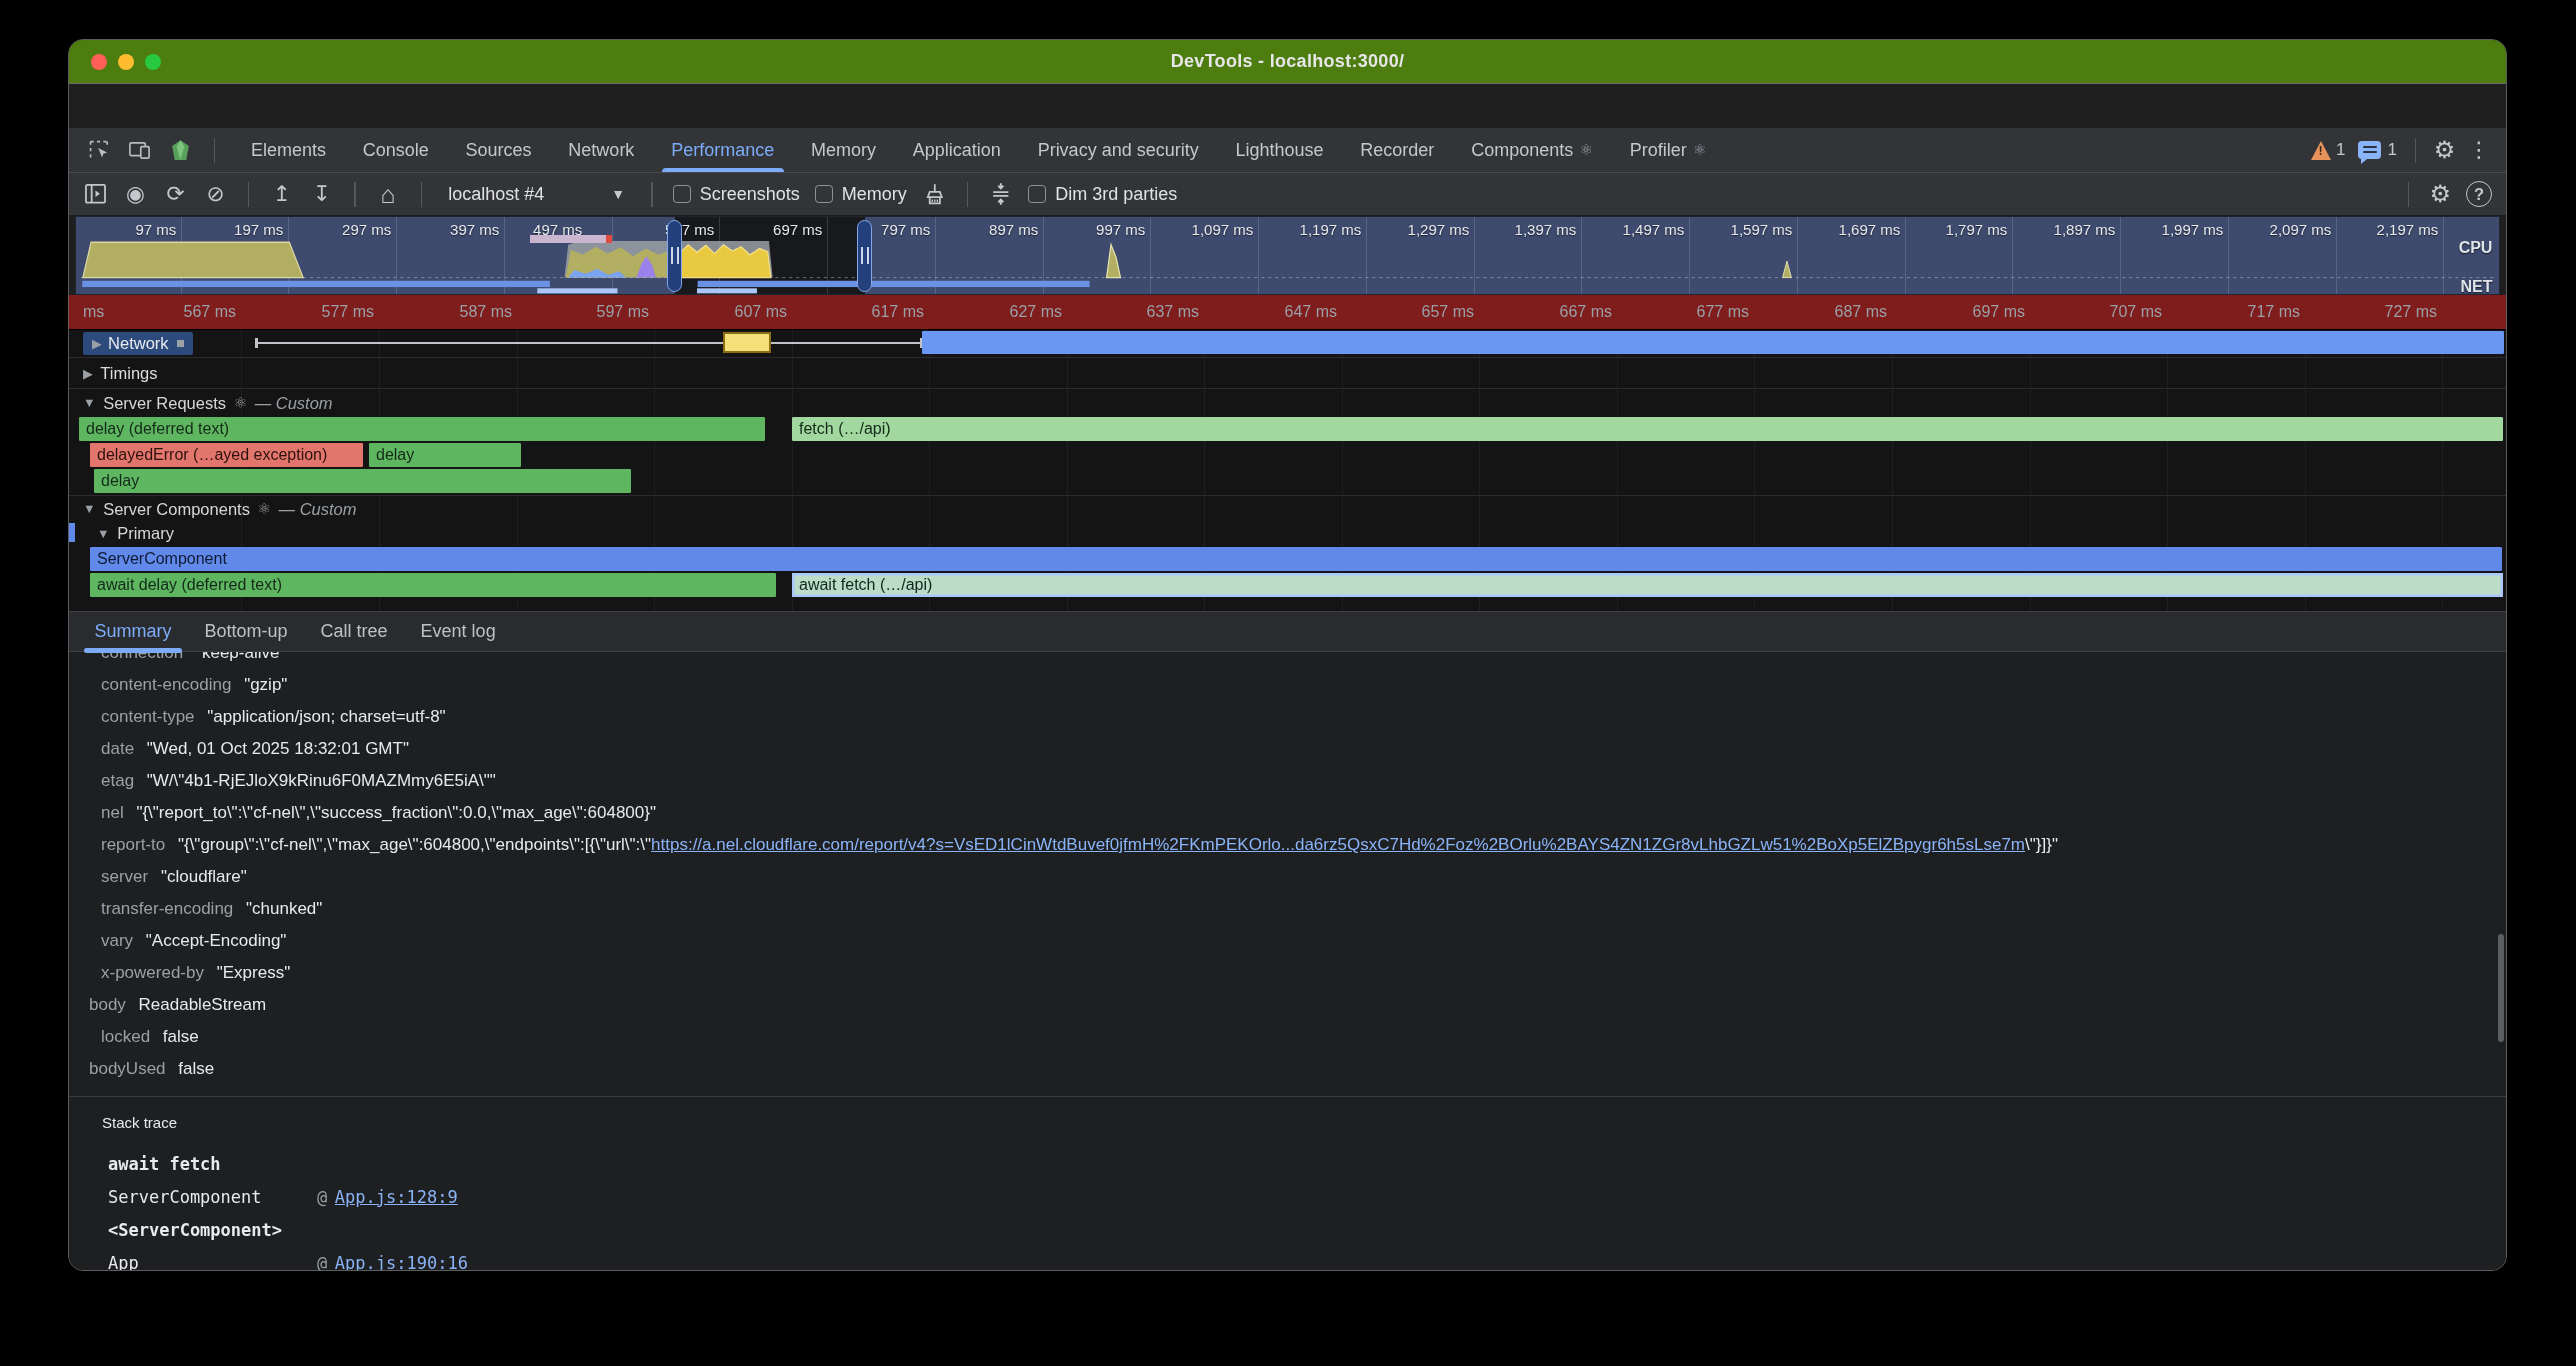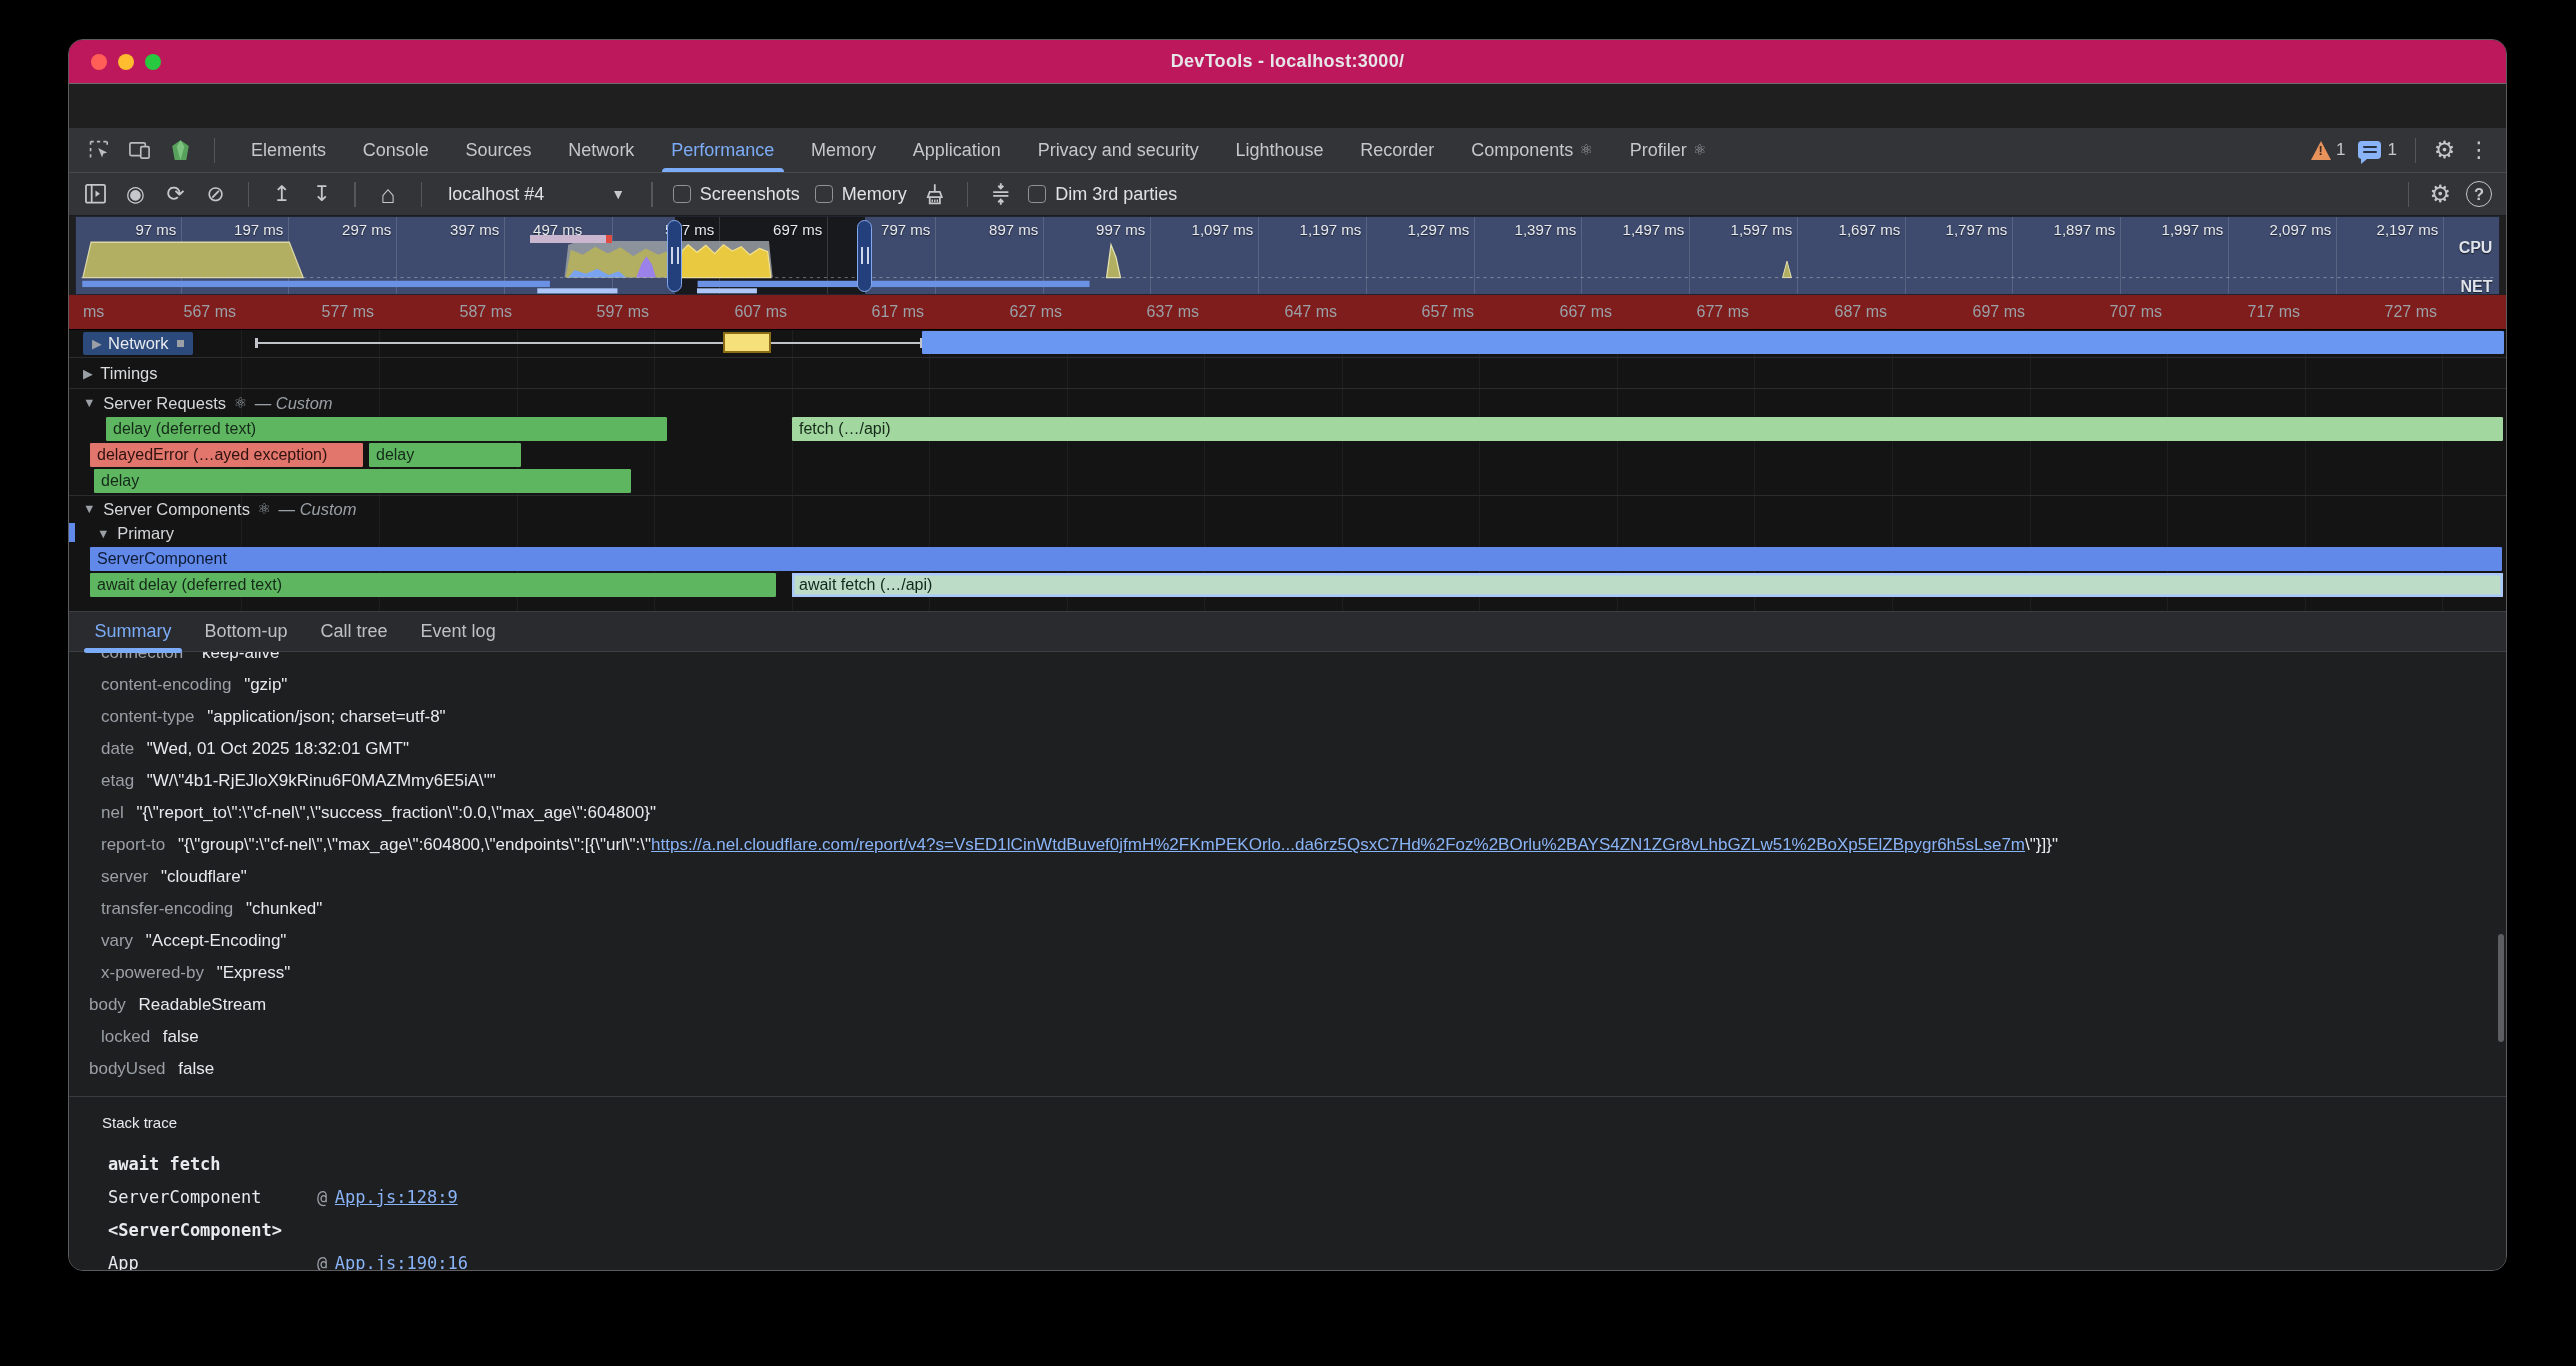--- a/index.html
+++ b/index.html
@@ -1,20 +1,20 @@
 <!DOCTYPE html>
 <html style="font-size:10px"><head>
 <meta charset="utf-8">
 <style>
   html,body{margin:0;padding:0;background:#000;width:2576px;height:1367px;overflow:hidden;
     font-family:"Liberation Sans",sans-serif;-webkit-font-smoothing:antialiased;}
   #window{position:absolute;left:68px;top:39px;width:2439px;height:1232px;background:#1f1f1f;
     border:0.6px solid #5c5c5e;border-radius:15px;overflow:hidden;box-sizing:border-box;}
   
-  #titlebar{height:43px;background:#be185d;border-bottom:1.3px solid #6d6d70;position:relative;
+  #titlebar{height:43px;background:#4d7c0f;border-bottom:1.3px solid #6d6d70;position:relative;
     display:flex;align-items:center;justify-content:center;text-align:center;}
   .lights{position:absolute;left:21.6px;top:14px;display:flex;gap:11.4px;}
   .light{width:16px;height:16px;border-radius:50%;}
   #title{color:#e6e6e8;font-size:18px;font-weight:bold;letter-spacing:0.3px;}
   
   #tabbar{height:44px;background:#333438;display:flex;align-items:center;border-bottom:0.6px solid #484a4e;margin-top:44px;}
   .tb-icons{display:flex;align-items:center;gap:16.5px;padding:0 12.7px 0 18px;}
   .tb-icon{width:24px;height:24px;display:flex;align-items:center;justify-content:center;color:#b9bcc0;}
   .vdiv{width:1.3px;height:25px;background:#55575b;margin:0 5px;}
   .tabs{display:flex;align-items:center;height:100%;}
@@ -413,21 +413,21 @@
     <div class="hline" style="top:58px;"></div>
     <div class="trow" style="top:61px;height:24px;">
       <div class="group-head">
         <span class="tri">▼</span>
         <span>Server Requests</span>
         <span class="atom">⚛</span>
         <span class="suffix">— Custom</span>
       </div>
     </div>
     <div class="trow" id="sr-row-0" style="top:87px;height:24px;">
-        <div class="bar bar-green" style="left: 37px; width: 561px;">delay (deferred text)</div>
+        <div class="bar bar-green" style="left: 10px; width: 686px;">delay (deferred text)</div>
         <div class="bar bar-greenlight" style="left: 723px; width: 1711px;">fetch (…/api)</div>
       </div>
     <div class="trow" id="sr-row-1" style="top:113px;height:24px;">
         <div class="bar bar-red" style="left: 21px; width: 273px;">delayedError (…ayed exception)</div>
         <div class="bar bar-green" style="left: 300px; width: 152px;">delay</div>
       </div>
     <div class="trow" id="sr-row-2" style="top:139px;height:24px;">
         <div class="bar bar-green" style="left: 25px; width: 537px;">delay</div>
       </div>
     <div class="hline" style="top:165px;"></div>

